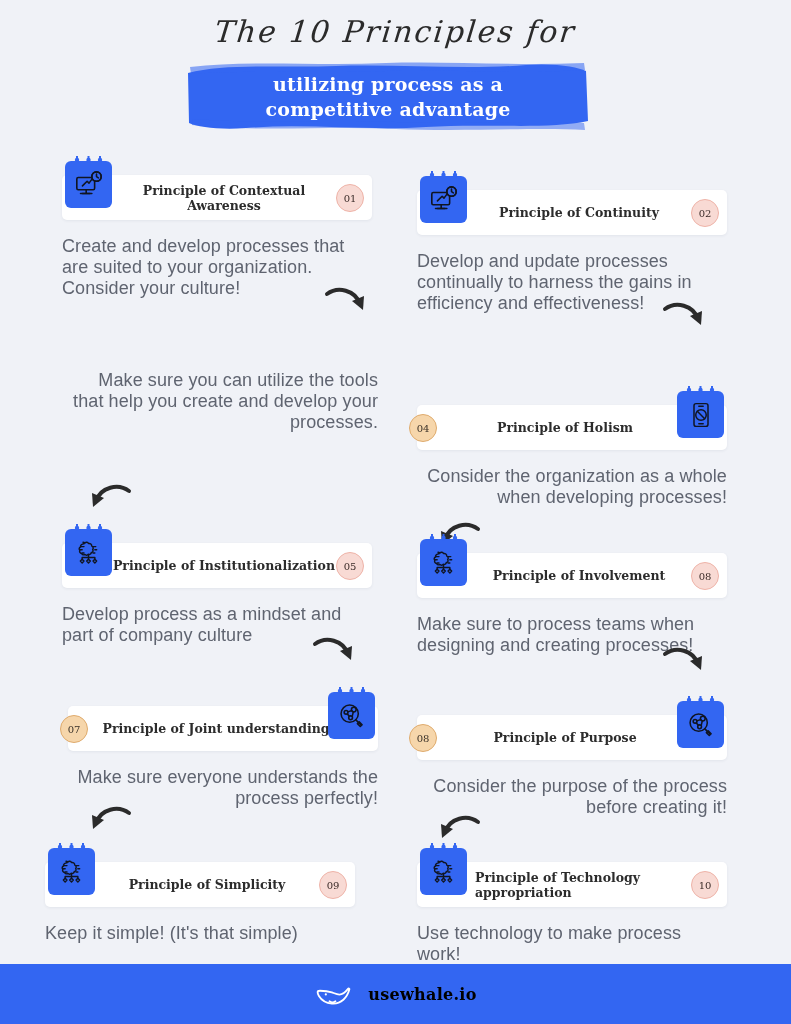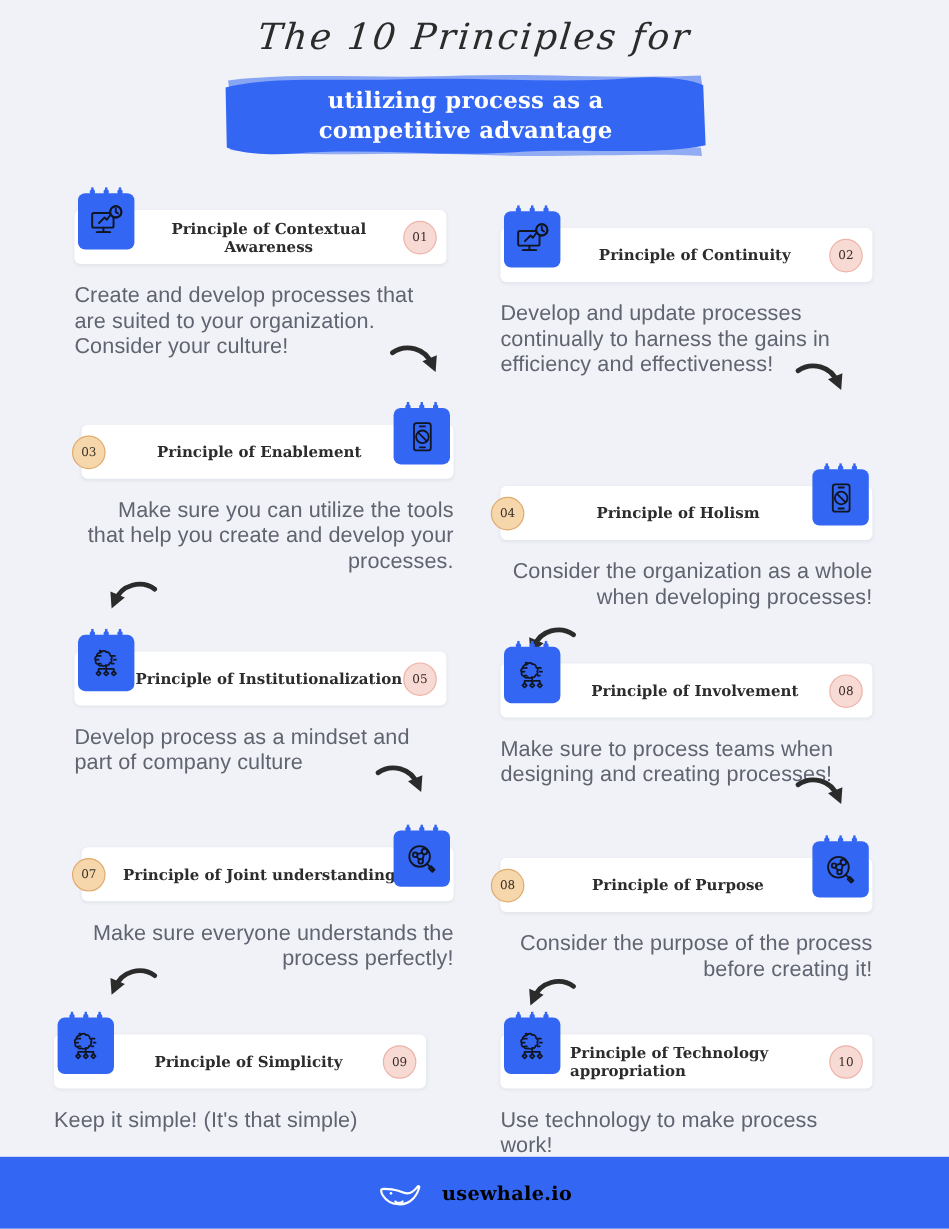--- a/index.html
+++ b/index.html
@@ -213,40 +213,20 @@
     <div class="desc left">Develop and update processes continually to harness the gains in efficiency and effectiveness!</div>
     <div class="arrow" style="left:245px; top:110px;">
       <svg viewBox="0 0 46 36">
           <path d="M3 9 C14 1, 31 5, 36 19" stroke="#2b2b2b" stroke-width="4" fill="none" stroke-linecap="round"></path>
           <path d="M28 16 L39 25 L40 11 Z" fill="#2b2b2b"></path>
         </svg>
     </div>
   </div>
 
   <div class="block" style="left:68px; top:354px;">
-    <div class="card icon-right">
-      <div class="badge tan at-left">03</div>
-      <div class="title">Principle of Enablement</div>
-      <div class="icon-tile at-right">
-        <svg class="rings" viewBox="0 0 47 10">
-            <circle cx="12" cy="4" r="2.2" fill="#3366f2"></circle>
-            <circle cx="23.5" cy="4" r="2.2" fill="#3366f2"></circle>
-            <circle cx="35" cy="4" r="2.2" fill="#3366f2"></circle>
-            <rect x="11" y="0" width="2" height="5" fill="#3366f2"></rect>
-            <rect x="22.5" y="0" width="2" height="5" fill="#3366f2"></rect>
-            <rect x="34" y="0" width="2" height="5" fill="#3366f2"></rect>
-          </svg>
-        <svg width="28" height="28" viewBox="0 0 32 32" fill="none" stroke="#101522" stroke-width="1.7" stroke-linecap="round" stroke-linejoin="round">
-          <rect x="8" y="3" width="16" height="26" rx="2.4"></rect>
-            <path d="M13.5 6h5M13.5 26h5"></path>
-          <circle cx="16" cy="16" r="6"></circle>
-            <path d="M11.8 11.8l8.4 8.4"></path>
-        </svg>
-      </div>
-    </div>
     <div class="desc right">Make sure you can utilize the tools that help you create and develop your processes.</div>
     <div class="arrow flip" style="left:18px; top:128px;">
       <svg viewBox="0 0 46 36">
           <path d="M3 9 C14 1, 31 5, 36 19" stroke="#2b2b2b" stroke-width="4" fill="none" stroke-linecap="round"></path>
           <path d="M28 16 L39 25 L40 11 Z" fill="#2b2b2b"></path>
         </svg>
     </div>
   </div>
 
   <div class="block" style="left:417px; top:365px;margin-top:40px;">

